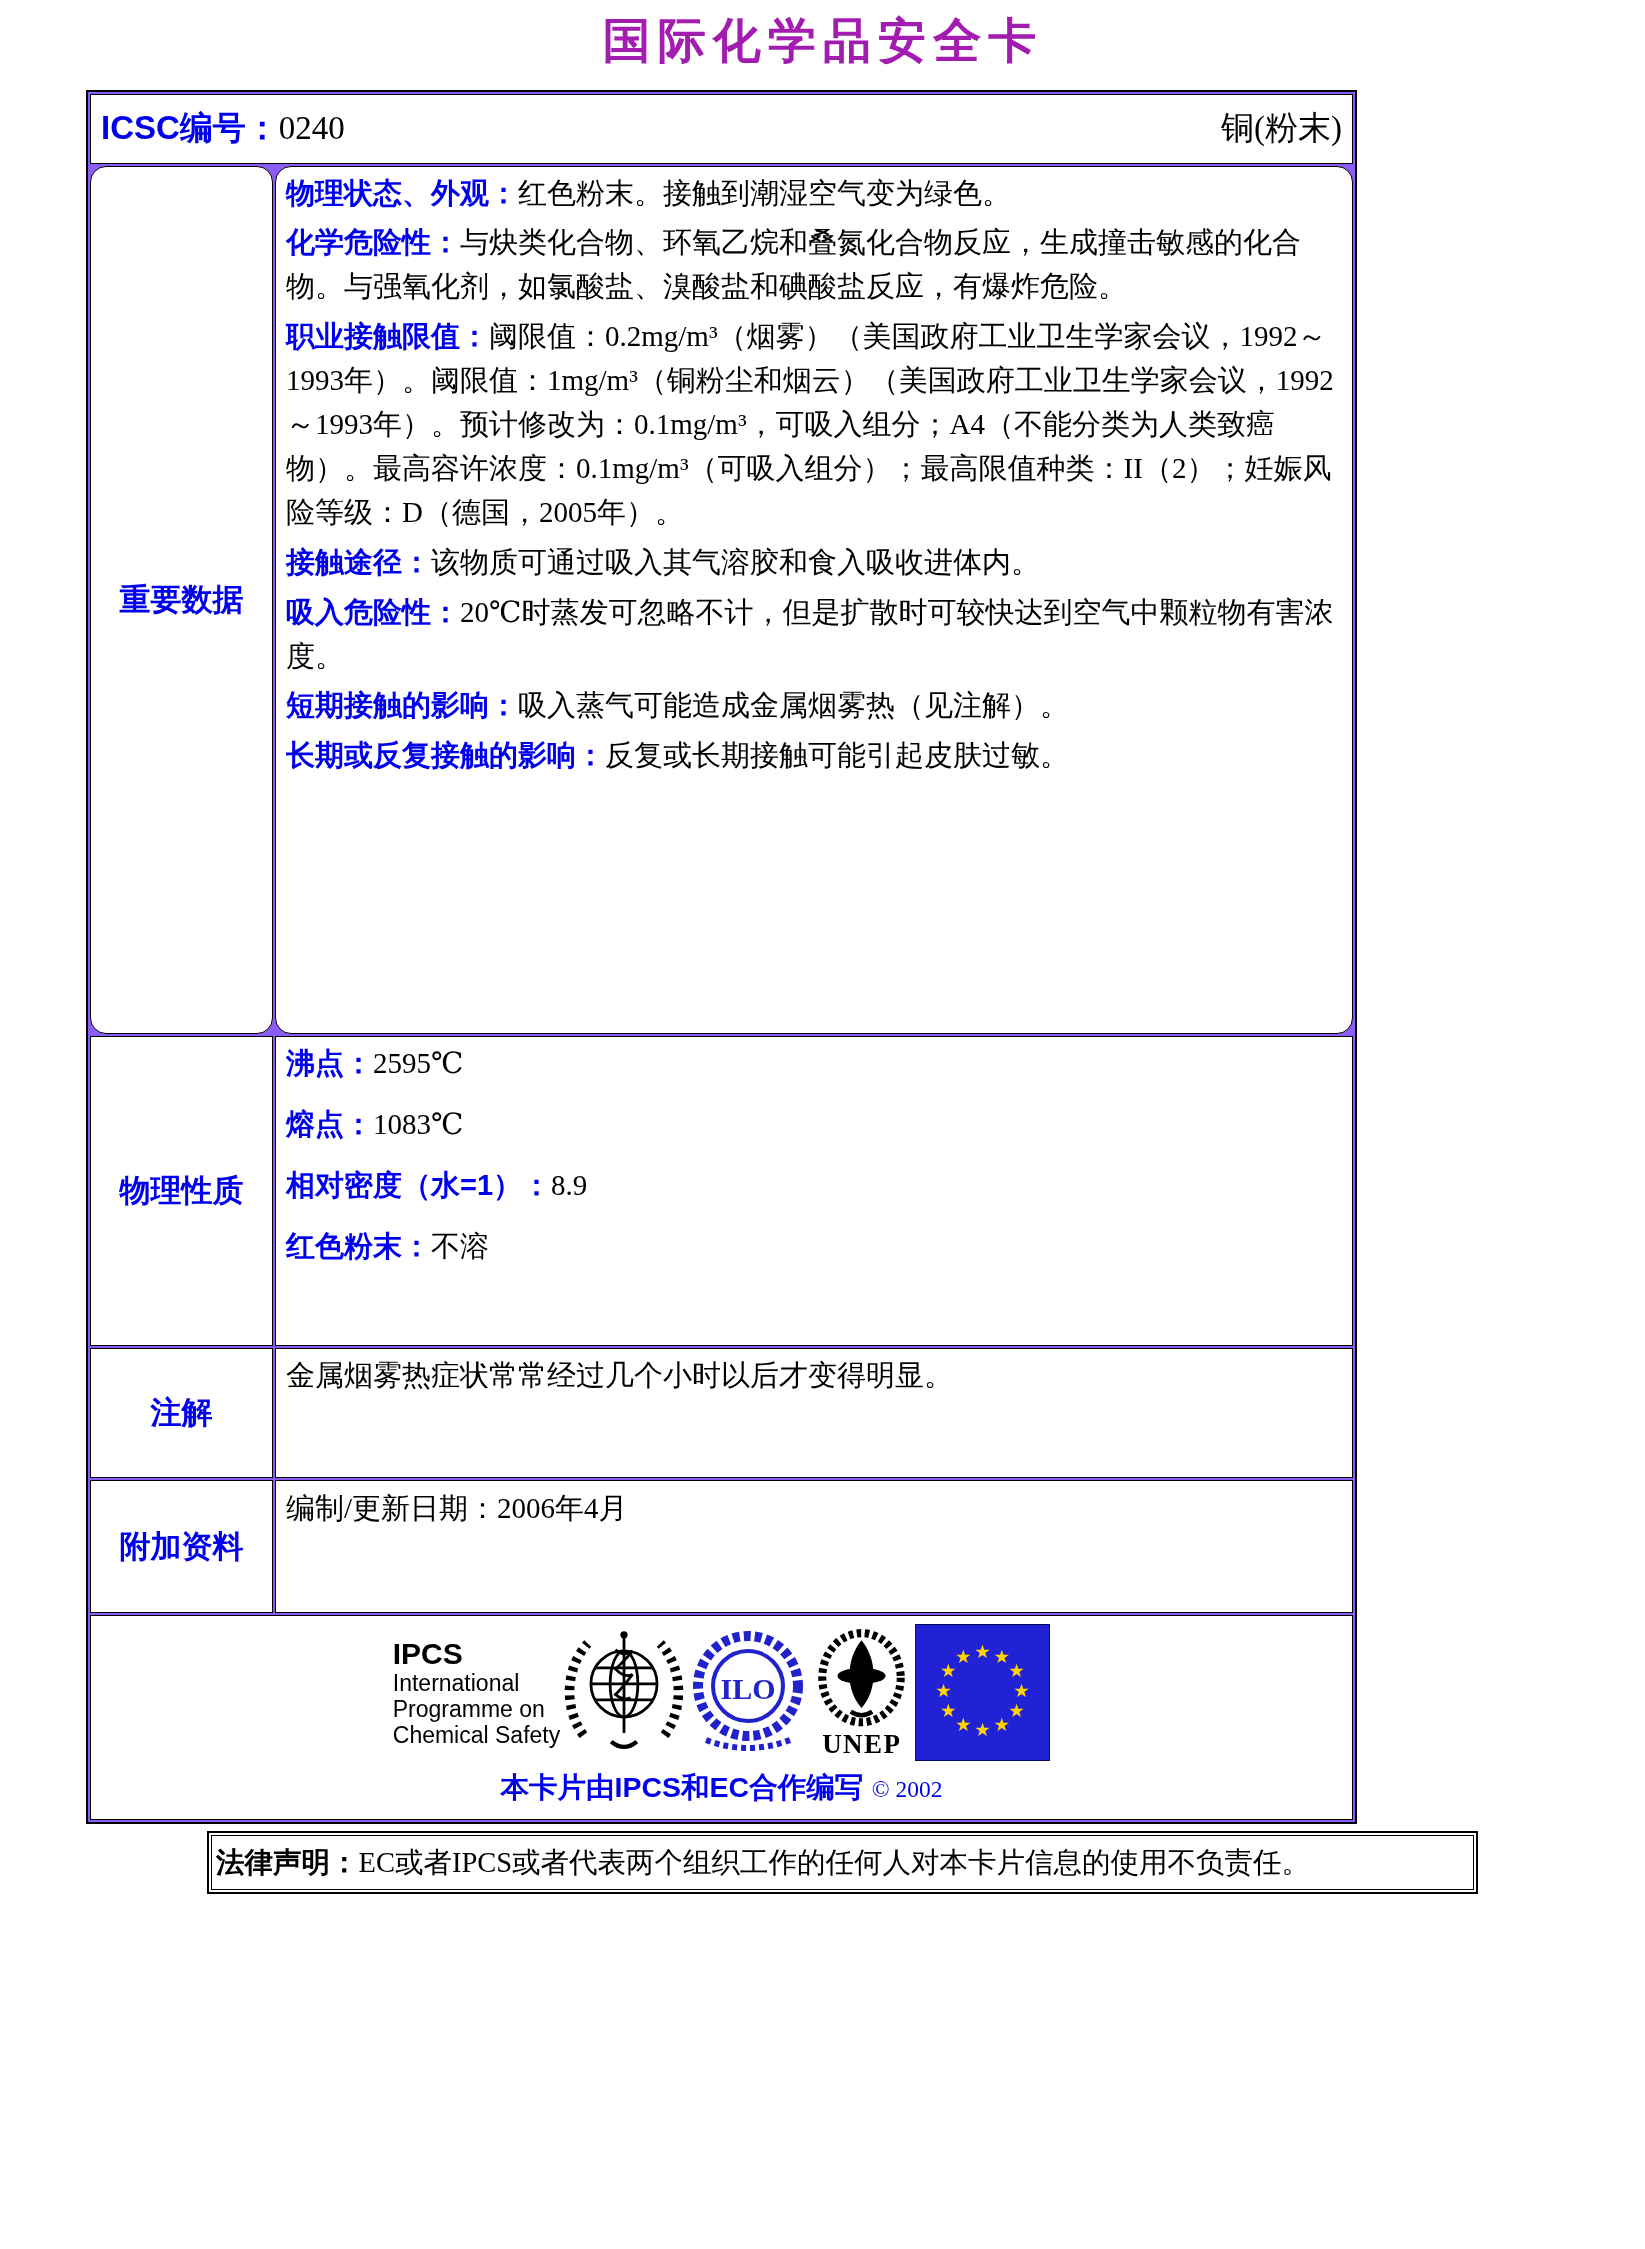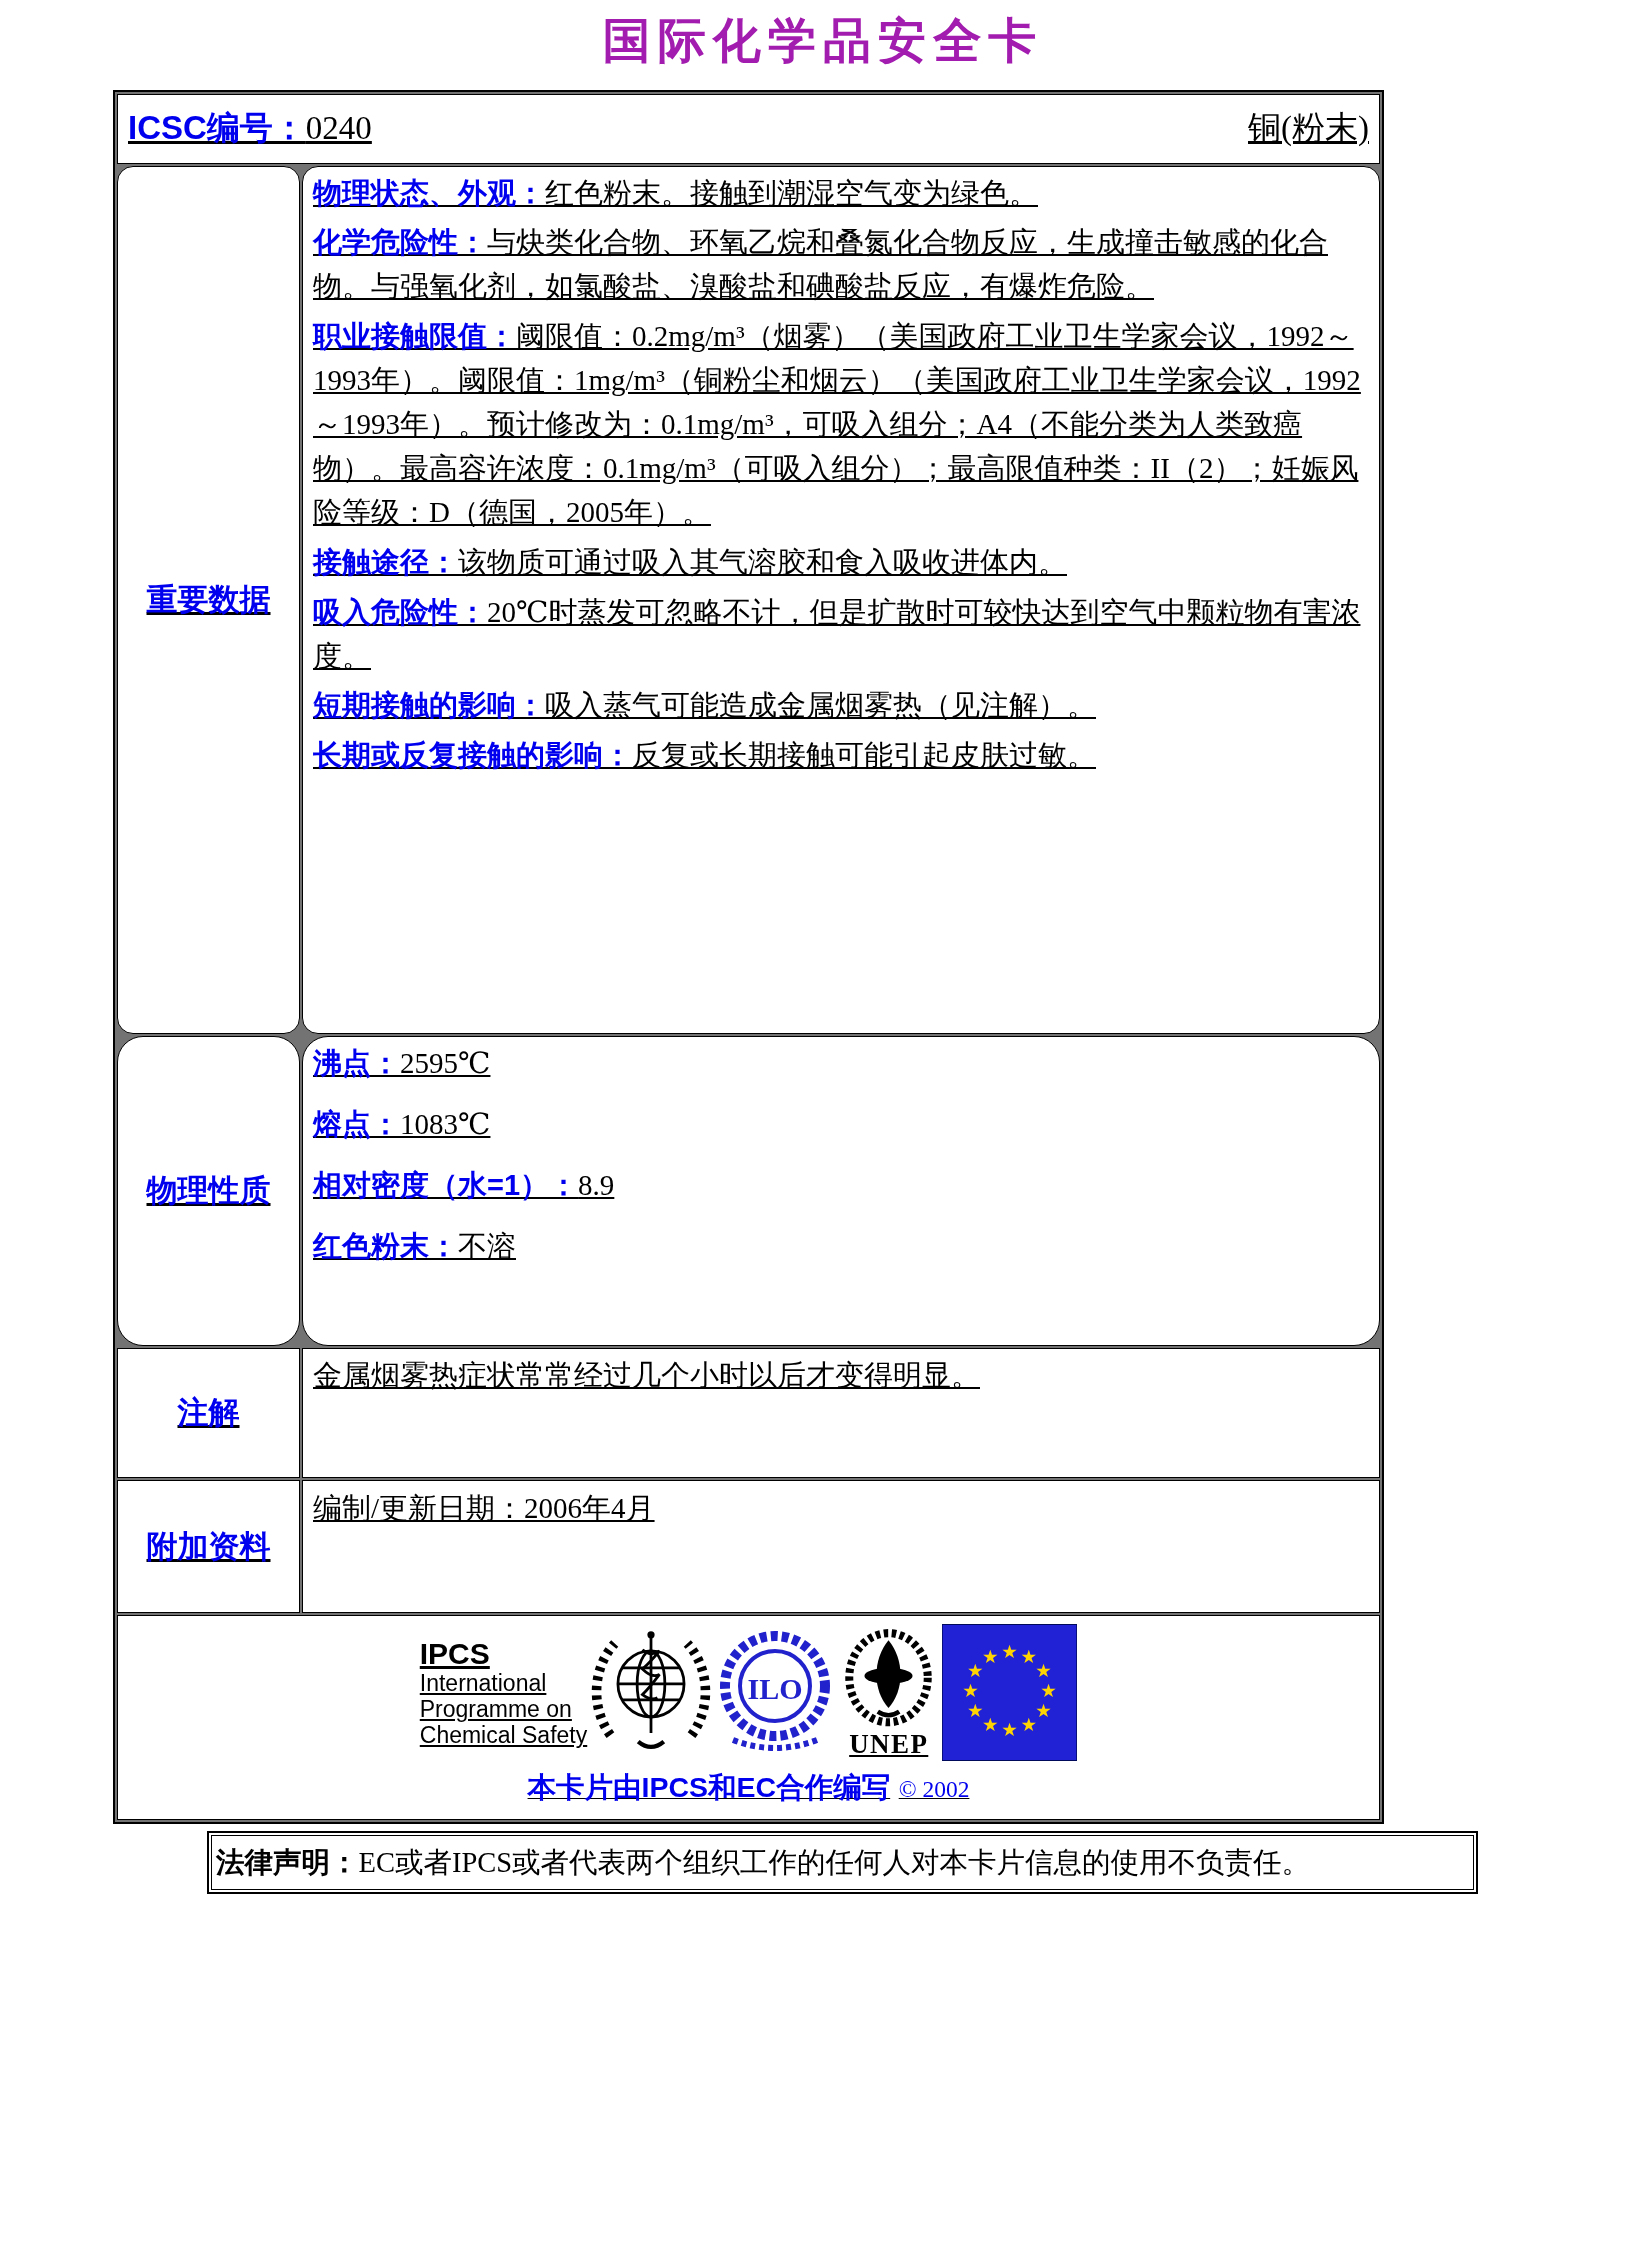--- a/index.html
+++ b/index.html
@@ -3,31 +3,31 @@
 <meta charset="utf-8">
 <style>
   html,body{margin:0;padding:0;background:#fff;}
   body{width:1646px;height:2250px;position:relative;color:#000;
        font-family:"Liberation Serif","DejaVu Serif",serif;}
   .page-title{margin:8.5px 0 17px 0;text-align:center;color:#a21caf;
        font-size:48px;font-weight:bold;letter-spacing:7.1px;
        font-family:"Liberation Sans","DejaVu Sans",sans-serif;}
   .hei{font-family:"Liberation Sans","DejaVu Sans",sans-serif;font-weight:bold;}
   .blue{color:#0000EE;}
-  table.card{margin-left:113px;width:1271px;border:2.1px solid #000;
-       border-collapse:separate;border-spacing:2.8px;background:#737373;text-decoration:underline;}
+  table.card{margin-left:86px;width:1271px;border:2.1px solid #000;
+       border-collapse:separate;border-spacing:2.8px;background:#8b5cf6;}
   table.card td{border:1.4px solid #000;background:#fff;}
   td.hdr{height:68px;padding:0 10px;vertical-align:middle;font-size:33px;}
   .hdr-flex{display:flex;justify-content:space-between;align-items:center;}
   td.lbl{width:179px;text-align:center;vertical-align:middle;font-size:31px;}
   td.content{font-size:29px;line-height:44px;padding:4.3px 10px;vertical-align:top;}
   .item{margin:0 0 5.7px 0;}
   .phys .item{margin:0 0 17px 0;}
   .r-imp td{height:858px;border-radius:16px;}
-  .r-phys td{height:299px;border-radius:26px;}
+  .r-phys td{height:299px;}
   .r-env td{height:120px;}
   .r-note td{height:120px;}
   .r-add td{height:122px;}
   td.footer{height:189px;vertical-align:top;padding:7.1px 17px;}
   .logos{display:flex;justify-content:center;align-items:center;height:140px;}
   .ipcs-block{font-family:"Liberation Sans","DejaVu Sans",sans-serif;align-self:center;}
   .ipcs-title{font-size:30px;font-weight:bold;line-height:33px;}
   .ipcs-line{font-size:23px;line-height:26px;}
   .logo-box{display:flex;flex-direction:column;align-items:center;}
   .unep-text{font-family:"Liberation Serif","DejaVu Serif",serif;font-weight:bold;

